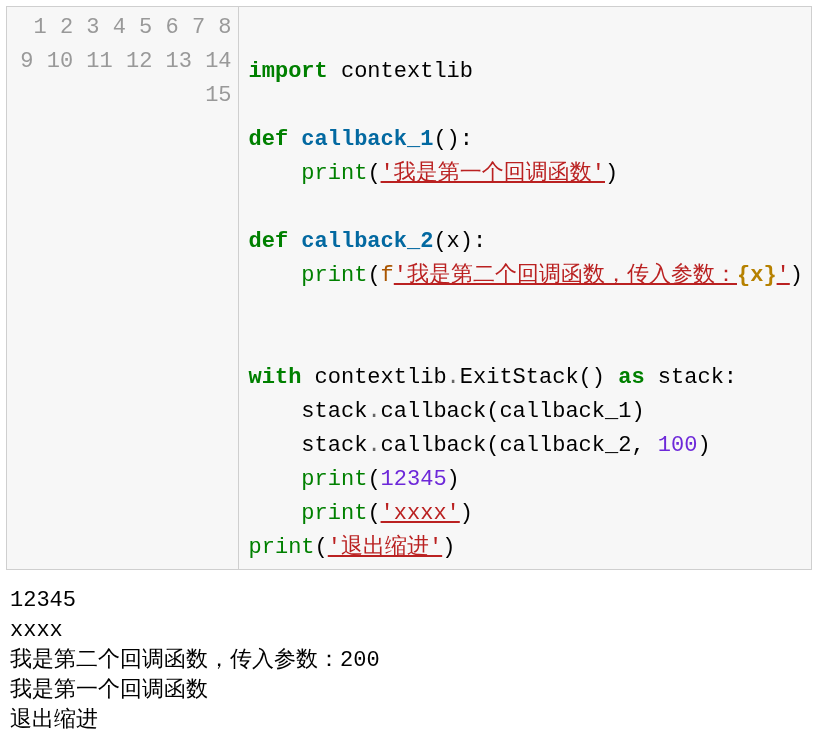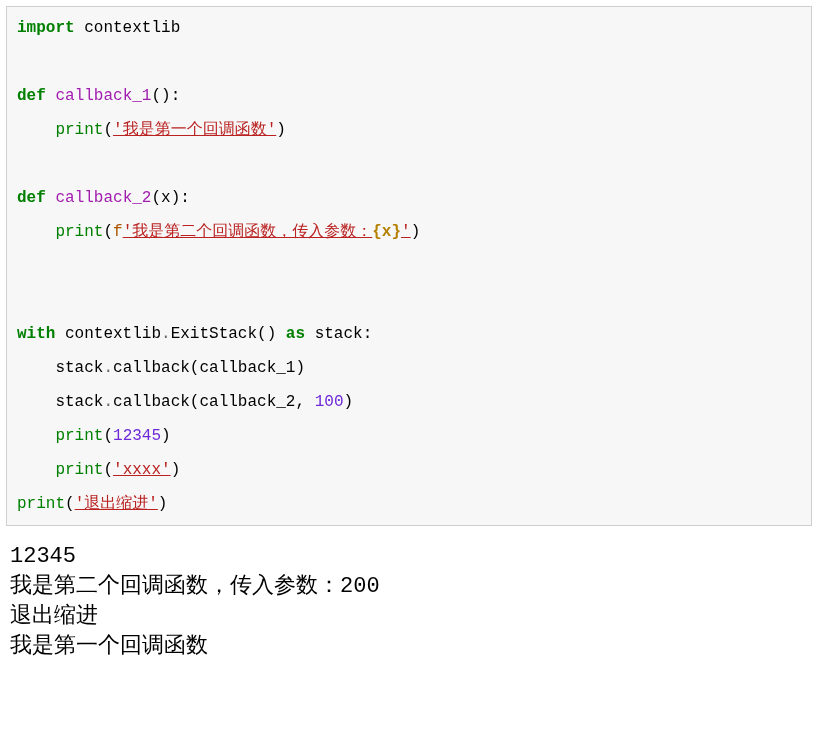--- a/index.html
+++ b/index.html
@@ -22,28 +22,29 @@
     text-align: right;
     color: #999;
     padding: 4px 6px 4px 10px;
     user-select: none;
     font-size: 22px;
     line-height: 34px;
     min-width: 42px;
   }
   .code-area {
     padding: 4px 8px 4px 10px;
-    font-size: 16px;
+    font-size: 22px;
     line-height: 34px;
     white-space: pre;
     background: #f7f7f7;
     color: #000;
+    margin-top: 44px;
   }
   .kw { color: #008000; font-weight: bold; }        
-  .fn { color: #a21caf; }                            
+  .fn { color: #0369a1; font-weight: bold; }                            
   .builtin { color: #008000; }                       
   .str { color: #ba2121; text-decoration: underline; }                           
   .sp { color: #aa5500; }                            
   .num { color: #6d28d9; }                           
   .op { color: #666666; }                            
   .interp { color: #b68100; font-weight: bold; }     
 
   .output {
     font-family: "Consolas", "Monaco", "Courier New", monospace;
     font-size: 22px;
@@ -51,16 +52,31 @@
     padding: 10px 6px 6px 10px;
     white-space: pre;
     color: #000;
   }
   .output-line { display: block; }
 </style>
 </head>
 <body>
 
 <div class="code-block">
+  <div class="gutter" id="gutter">1
+2
+3
+4
+5
+6
+7
+8
+9
+10
+11
+12
+13
+14
+15</div>
   <div class="code-area" id="code"><div><span class="kw">import</span><span class=""> contextlib</span></div><div>&nbsp;</div><div><span class="kw">def</span><span class=""> </span><span class="fn">callback_1</span><span class="">():</span></div><div>    <span class="builtin">print</span><span class="">(</span><span class="str">'我是第一个回调函数'</span><span class="">)</span></div><div>&nbsp;</div><div><span class="kw">def</span><span class=""> </span><span class="fn">callback_2</span><span class="">(x):</span></div><div>    <span class="builtin">print</span><span class="">(</span><span class="sp">f</span><span class="str">'我是第二个回调函数，传入参数：</span><span class="interp">{x}</span><span class="str">'</span><span class="">)</span></div><div>&nbsp;</div><div>&nbsp;</div><div><span class="kw">with</span><span class=""> contextlib</span><span class="op">.</span><span class="">ExitStack() </span><span class="kw">as</span><span class=""> stack:</span></div><div>    <span class="">stack</span><span class="op">.</span><span class="">callback(callback_1)</span></div><div>    <span class="">stack</span><span class="op">.</span><span class="">callback(callback_2, </span><span class="num">100</span><span class="">)</span></div><div>    <span class="builtin">print</span><span class="">(</span><span class="num">12345</span><span class="">)</span></div><div>    <span class="builtin">print</span><span class="">(</span><span class="str">'xxxx'</span><span class="">)</span></div><div><span class="builtin">print</span><span class="">(</span><span class="str">'退出缩进'</span><span class="">)</span></div></div>
 </div>
 
-<div class="output" id="output"><span class="output-line">12345</span><span class="output-line">我是第二个回调函数，传入参数：200</span><span class="output-line">退出缩进</span><span class="output-line">我是第一个回调函数</span></div>
+<div class="output" id="output"><span class="output-line">12345</span><span class="output-line">xxxx</span><span class="output-line">我是第二个回调函数，传入参数：200</span><span class="output-line">我是第一个回调函数</span><span class="output-line">退出缩进</span></div>
 
 </body></html>

